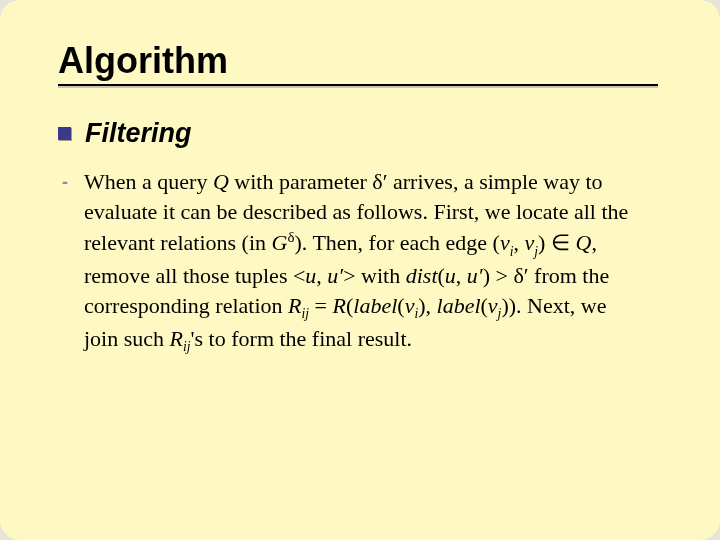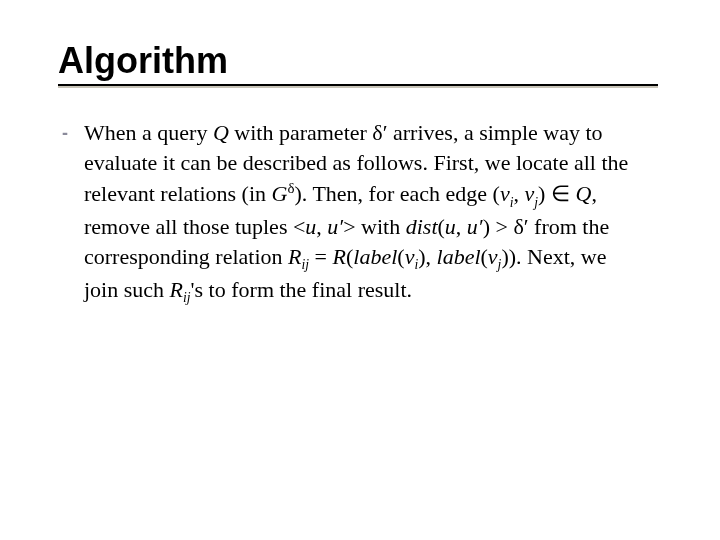--- a/index.html
+++ b/index.html
@@ -6,23 +6,24 @@
   html, body {
     width: 720px;
     height: 540px;
     background: #e8e4d8;
     font-family: Verdana, Tahoma, sans-serif;
     overflow: hidden;
   }
   .slide {
     width: 720px;
     height: 540px;
-    background: #ffffff;
+    background: #fef9c3;
     position: relative;
     padding: 40px 60px 40px 58px;
+    border-radius: 20px;
   }
   .title-block {
     margin-bottom: 4px;
   }
   .title {
     font-size: 36px;
     font-weight: bold;
     color: #000;
     font-family: Verdana, Tahoma, sans-serif;
   }
@@ -92,20 +93,24 @@
 <div class="slide">
 
   <div class="title-block">
     <div class="title">Algorithm</div>
     <div class="title-underline"></div>
     <div class="title-shadow"></div>
   </div>
 
   <div class="content">
 
+    <div class="bullet-line">
+      <div class="square-bullet"></div>
+      <div class="filtering-text">Filtering</div>
+    </div>
 
     <div class="body-line">
       <div class="dash-bullet">-</div>
       <div class="body-text">
         <span>When a query </span><span class="it">Q</span><span> with parameter </span><span>δ′</span><span> arrives, a simple way to evaluate it can be described as follows. First, we locate all the relevant relations (in </span><span class="it">G</span><sup>δ</sup><span>). Then, for each edge (</span><span class="it">v</span><sub>i</sub><span>, </span><span class="it">v</span><sub>j</sub><span>) </span><span>∈</span><span> </span><span class="it">Q</span><span>, remove all those tuples &lt;</span><span class="it">u</span><span>, </span><span class="it">u′</span><span>&gt; with </span><span class="it">dist</span><span>(</span><span class="it">u</span><span>, </span><span class="it">u′</span><span>)</span><span> &gt; </span><span>δ′</span><span> from the corresponding relation </span><span class="it">R</span><sub>ij</sub><span> = </span><span class="it">R</span><span>(</span><span class="it">label</span><span>(</span><span class="it">v</span><sub>i</sub><span>)</span><span>, </span><span class="it">label</span><span>(</span><span class="it">v</span><sub>j</sub><span>))</span><span>. Next, we join such </span><span class="it">R</span><sub>ij</sub><span>'s to form the final result.</span>
       </div>
     </div>
 
   </div>
 

